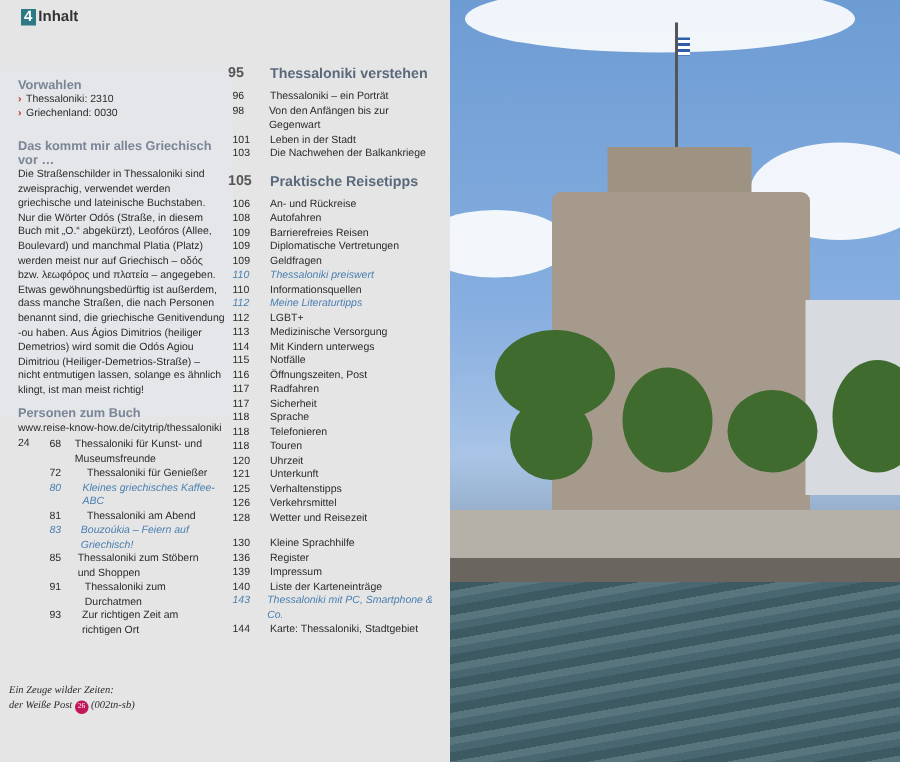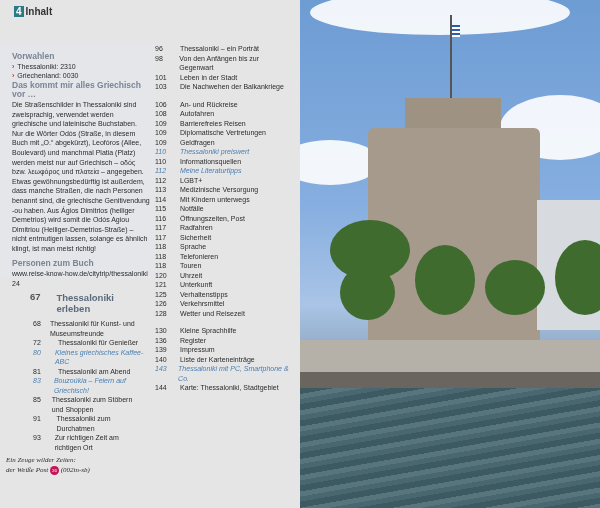--- a/index.html
+++ b/index.html
@@ -42,31 +42,27 @@
 
 <div class="page-left">
   <div class="pagehead">
     <span class="num">4</span><span>Inhalt</span>
   </div>
 
   <div class="infobox">
     <div class="h">Vorwahlen</div>
     <div class="item">Thessaloniki: 2310</div>
     <div class="item">Griechenland: 0030</div>
-    <div class="h" style="margin-top:0">Das kommt mir alles Griechisch vor …</div>
+    <div class="h" style="margin-top:12px">Das kommt mir alles Griechisch vor …</div>
     <p>Die Straßenschilder in Thessaloniki sind zweisprachig, verwendet werden griechische und lateinische Buchstaben. Nur die Wörter Odós (Straße, in diesem Buch mit „O.“ abgekürzt), Leofóros (Allee, Boulevard) und manchmal Platia (Platz) werden meist nur auf Griechisch – οδός bzw. λεωφόρος und πλατεία – angegeben. Etwas gewöhnungsbedürftig ist außerdem, dass manche Straßen, die nach Personen benannt sind, die griechische Genitivendung -ou haben. Aus Ágios Dimitrios (heiliger Demetrios) wird somit die Odós Agiou Dimitriou (Heiliger-Demetrios-Straße) – nicht entmutigen lassen, solange es ähnlich klingt, ist man meist richtig!</p>
     <div class="h">Personen zum Buch</div>
     <div style="word-break:break-all;">www.reise-know-how.de/citytrip/thessaloniki24</div>
   </div>
 
   <div class="col" id="col-left" style="left:30px; top:292px; width:115px;">
-      <div class="sec">
-        <span class="pn">67</span>
-        <span class="tt">Thessaloniki erleben</span>
-      </div>
       <div class="row">
         <span class="pn">68</span>
         <span>Thessaloniki für Kunst- und Museumsfreunde</span>
       </div>
       <div class="row">
         <span class="pn">72</span>
         <span>Thessaloniki für Genießer</span>
       </div>
       <div class="row it">
         <span class="pn">80</span>
@@ -94,37 +90,45 @@
       </div>
       <div class="gap"></div>
     </div>
 
   <div class="caption">
     <div>Ein Zeuge wilder Zeiten:</div>
     <div><span>der Weiße Post</span> <span class="dot">26</span> <span>(002tn-sb)</span></div>
   </div>
 
   <div class="col" id="col-right" style="left:152px; top:44px; width:140px;">
+      <div class="sec">
+        <span class="pn">95</span>
+        <span class="tt">Thessaloniki verstehen</span>
+      </div>
       <div class="row">
         <span class="pn">96</span>
         <span>Thessaloniki – ein Porträt</span>
       </div>
       <div class="row">
         <span class="pn">98</span>
         <span>Von den Anfängen bis zur Gegenwart</span>
       </div>
       <div class="row">
         <span class="pn">101</span>
         <span>Leben in der Stadt</span>
       </div>
       <div class="row">
         <span class="pn">103</span>
         <span>Die Nachwehen der Balkankriege</span>
       </div>
       <div class="gap"></div>
+      <div class="sec">
+        <span class="pn">105</span>
+        <span class="tt">Praktische Reisetipps</span>
+      </div>
       <div class="row">
         <span class="pn">106</span>
         <span>An- und Rückreise</span>
       </div>
       <div class="row">
         <span class="pn">108</span>
         <span>Autofahren</span>
       </div>
       <div class="row">
         <span class="pn">109</span>

